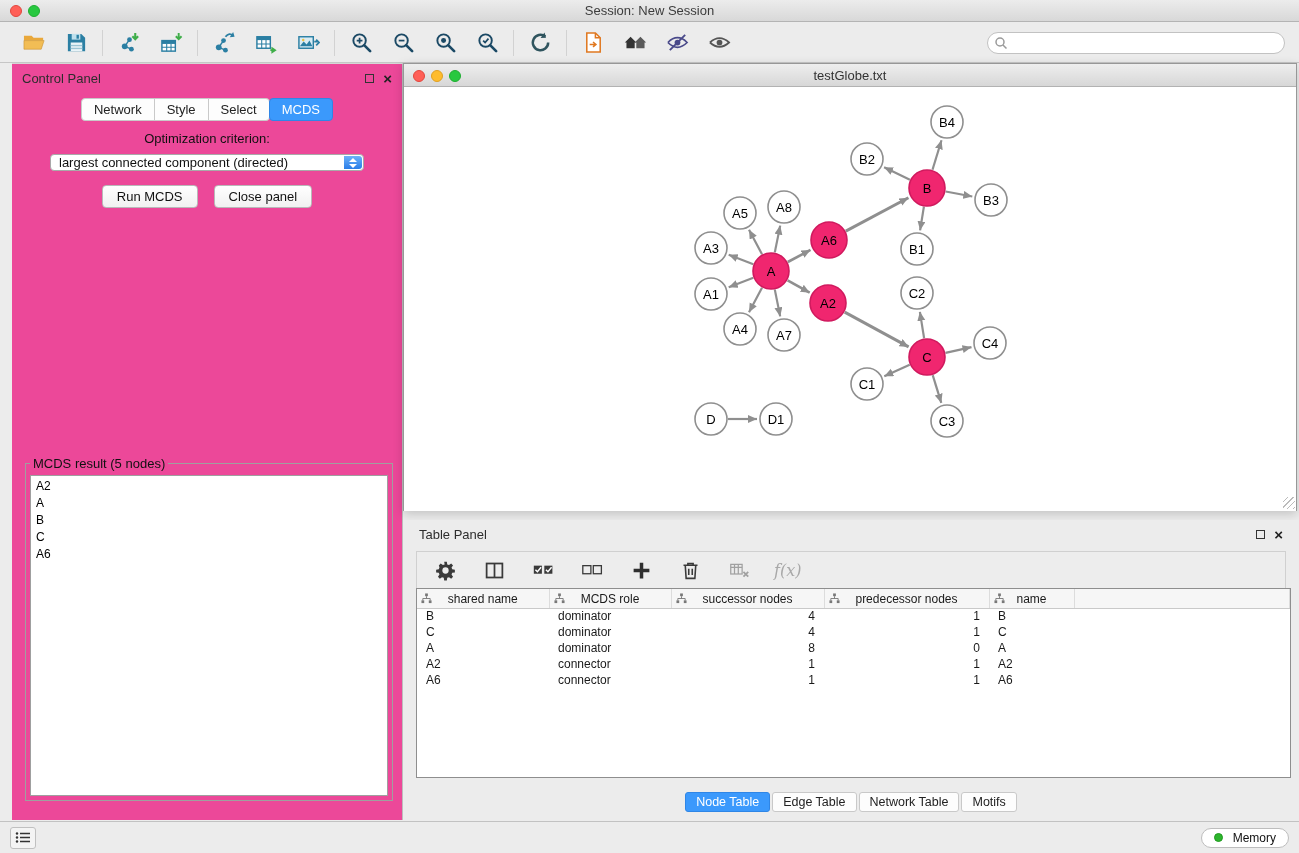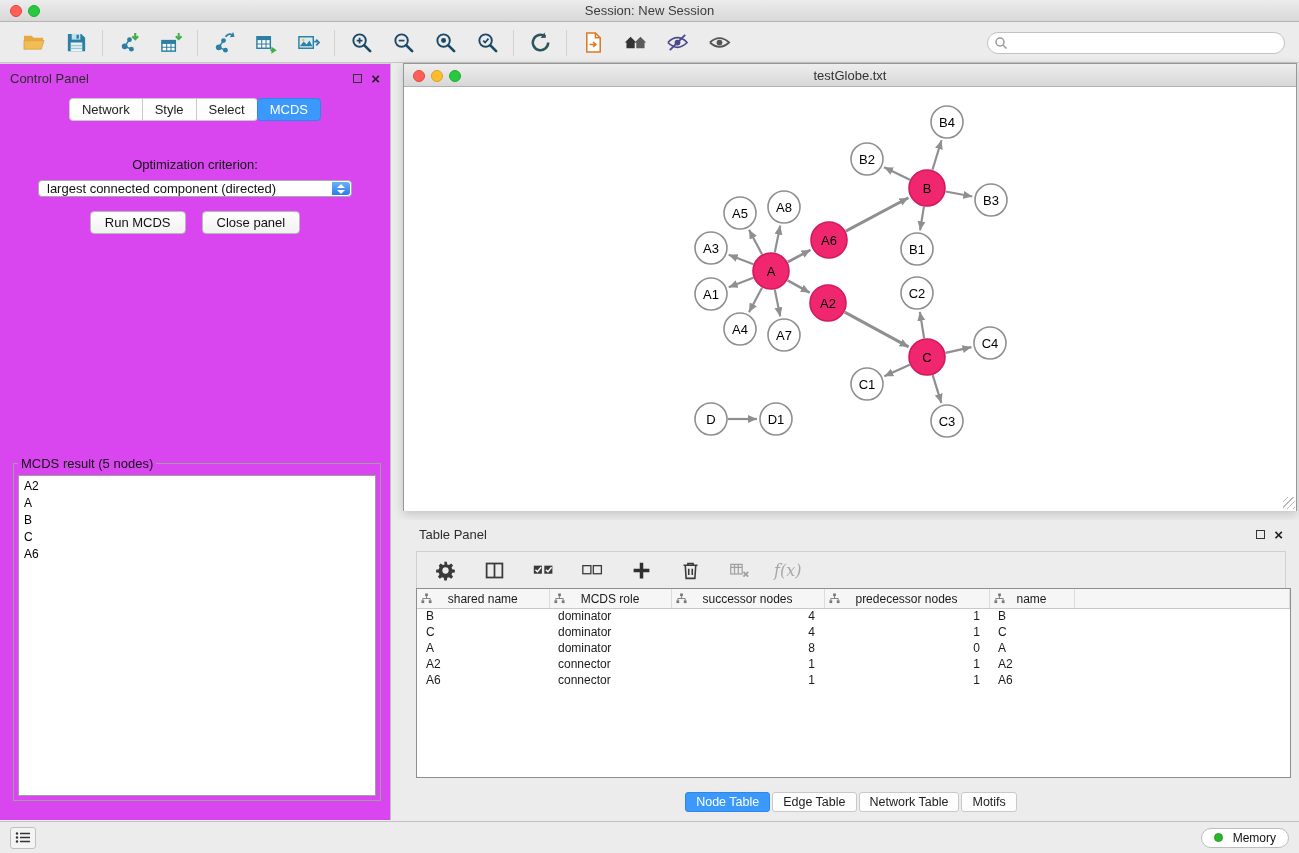--- a/index.html
+++ b/index.html
@@ -18,34 +18,34 @@
   .toolbar{position:absolute;left:0;top:23px;width:1299px;height:40px;background:#ececec;border-bottom:1px solid #c6c6c6;display:flex;align-items:center;padding:0 8px;}
   .tgroup{display:flex;align-items:center;gap:14px;padding:0 12px;}
   .tsep{width:1px;height:26px;background:#d2d2d2;}
   .ticon{width:28px;height:28px;display:flex;align-items:center;justify-content:center;cursor:pointer;}
   .ticon svg{width:23px;height:23px;}
   .search-wrap{margin-left:auto;margin-right:6px;position:relative;}
   .search-input{width:298px;height:22px;border:1px solid #c2c2c2;border-radius:11px;background:#fff;padding:0 8px 0 24px;font-size:12px;outline:none;font-family:"Liberation Sans",sans-serif;}
   .search-glass{position:absolute;left:7px;top:4px;width:14px;height:14px;}
 
   
-  .control-panel{position:absolute;left:0;top:63px;width:391px;height:757px;background:#d946ef;border-right:1px solid #bdbdbd;border-top:1px solid #d6d6d6;}
+  .control-panel{position:absolute;left:12px;top:63px;width:391px;height:757px;background:#ec4899;border-right:1px solid #bdbdbd;border-top:1px solid #d6d6d6;}
   .panel-head{height:28px;display:flex;align-items:center;padding:0 10px;}
   .panel-head .ptitle{font-size:13px;color:#2d2d2d;}
   .panel-head .pbtns{margin-left:auto;display:flex;align-items:center;gap:9px;}
   .min-box{width:9px;height:9px;border:1.5px solid #333;display:inline-block;cursor:pointer;}
   .close-x{font-size:15px;font-weight:bold;color:#222;line-height:1;cursor:pointer;}
 
   .cp-tabs{display:flex;justify-content:center;margin-top:6px;}
   .tab{padding:3px 12px;background:#fdfdfd;border:1px solid #c9c9c9;font-size:13px;color:#222;margin-left:-1px;cursor:pointer;}
   .tab:first-child{border-radius:4px 0 0 4px;margin-left:0;}
   .tab.active{background:#3b99fc;border-color:#2f86e6;color:#fff;border-radius:4px;}
   .cp-tabs .tab:nth-last-child(2){border-radius:0 4px 4px 0;}
 
-  .opt-label{margin-top:36px;text-align:center;font-size:13px;color:#111;}
+  .opt-label{margin-top:10px;text-align:center;font-size:13px;color:#111;}
   .dropdown{margin:8px auto 0 auto;width:314px;height:17px;background:#fff;border:1px solid #a9a9a9;border-radius:4px;position:relative;display:flex;align-items:center;cursor:pointer;}
   .dd-text{padding-left:8px;font-size:13px;color:#111;white-space:nowrap;overflow:hidden;}
   .dd-arrows{position:absolute;right:1px;top:1px;bottom:1px;width:18px;background:linear-gradient(#6cb1f9,#2a7de8);border-radius:0 3px 3px 0;display:flex;flex-direction:column;align-items:center;justify-content:center;gap:2px;}
   .dd-arrows i{display:block;width:0;height:0;border-left:4px solid transparent;border-right:4px solid transparent;}
   .dd-arrows i.up{border-bottom:4px solid #fff;}
   .dd-arrows i.down{border-top:4px solid #fff;}
 
   .cp-buttons{margin-top:14px;display:flex;justify-content:center;gap:16px;}
   .mac-btn{font-family:"Liberation Sans",sans-serif;font-size:13px;color:#111;background:linear-gradient(#ffffff,#f1f1f1);border:1px solid #b9b9b9;border-radius:4px;padding:3px 14px;cursor:pointer;}
 

